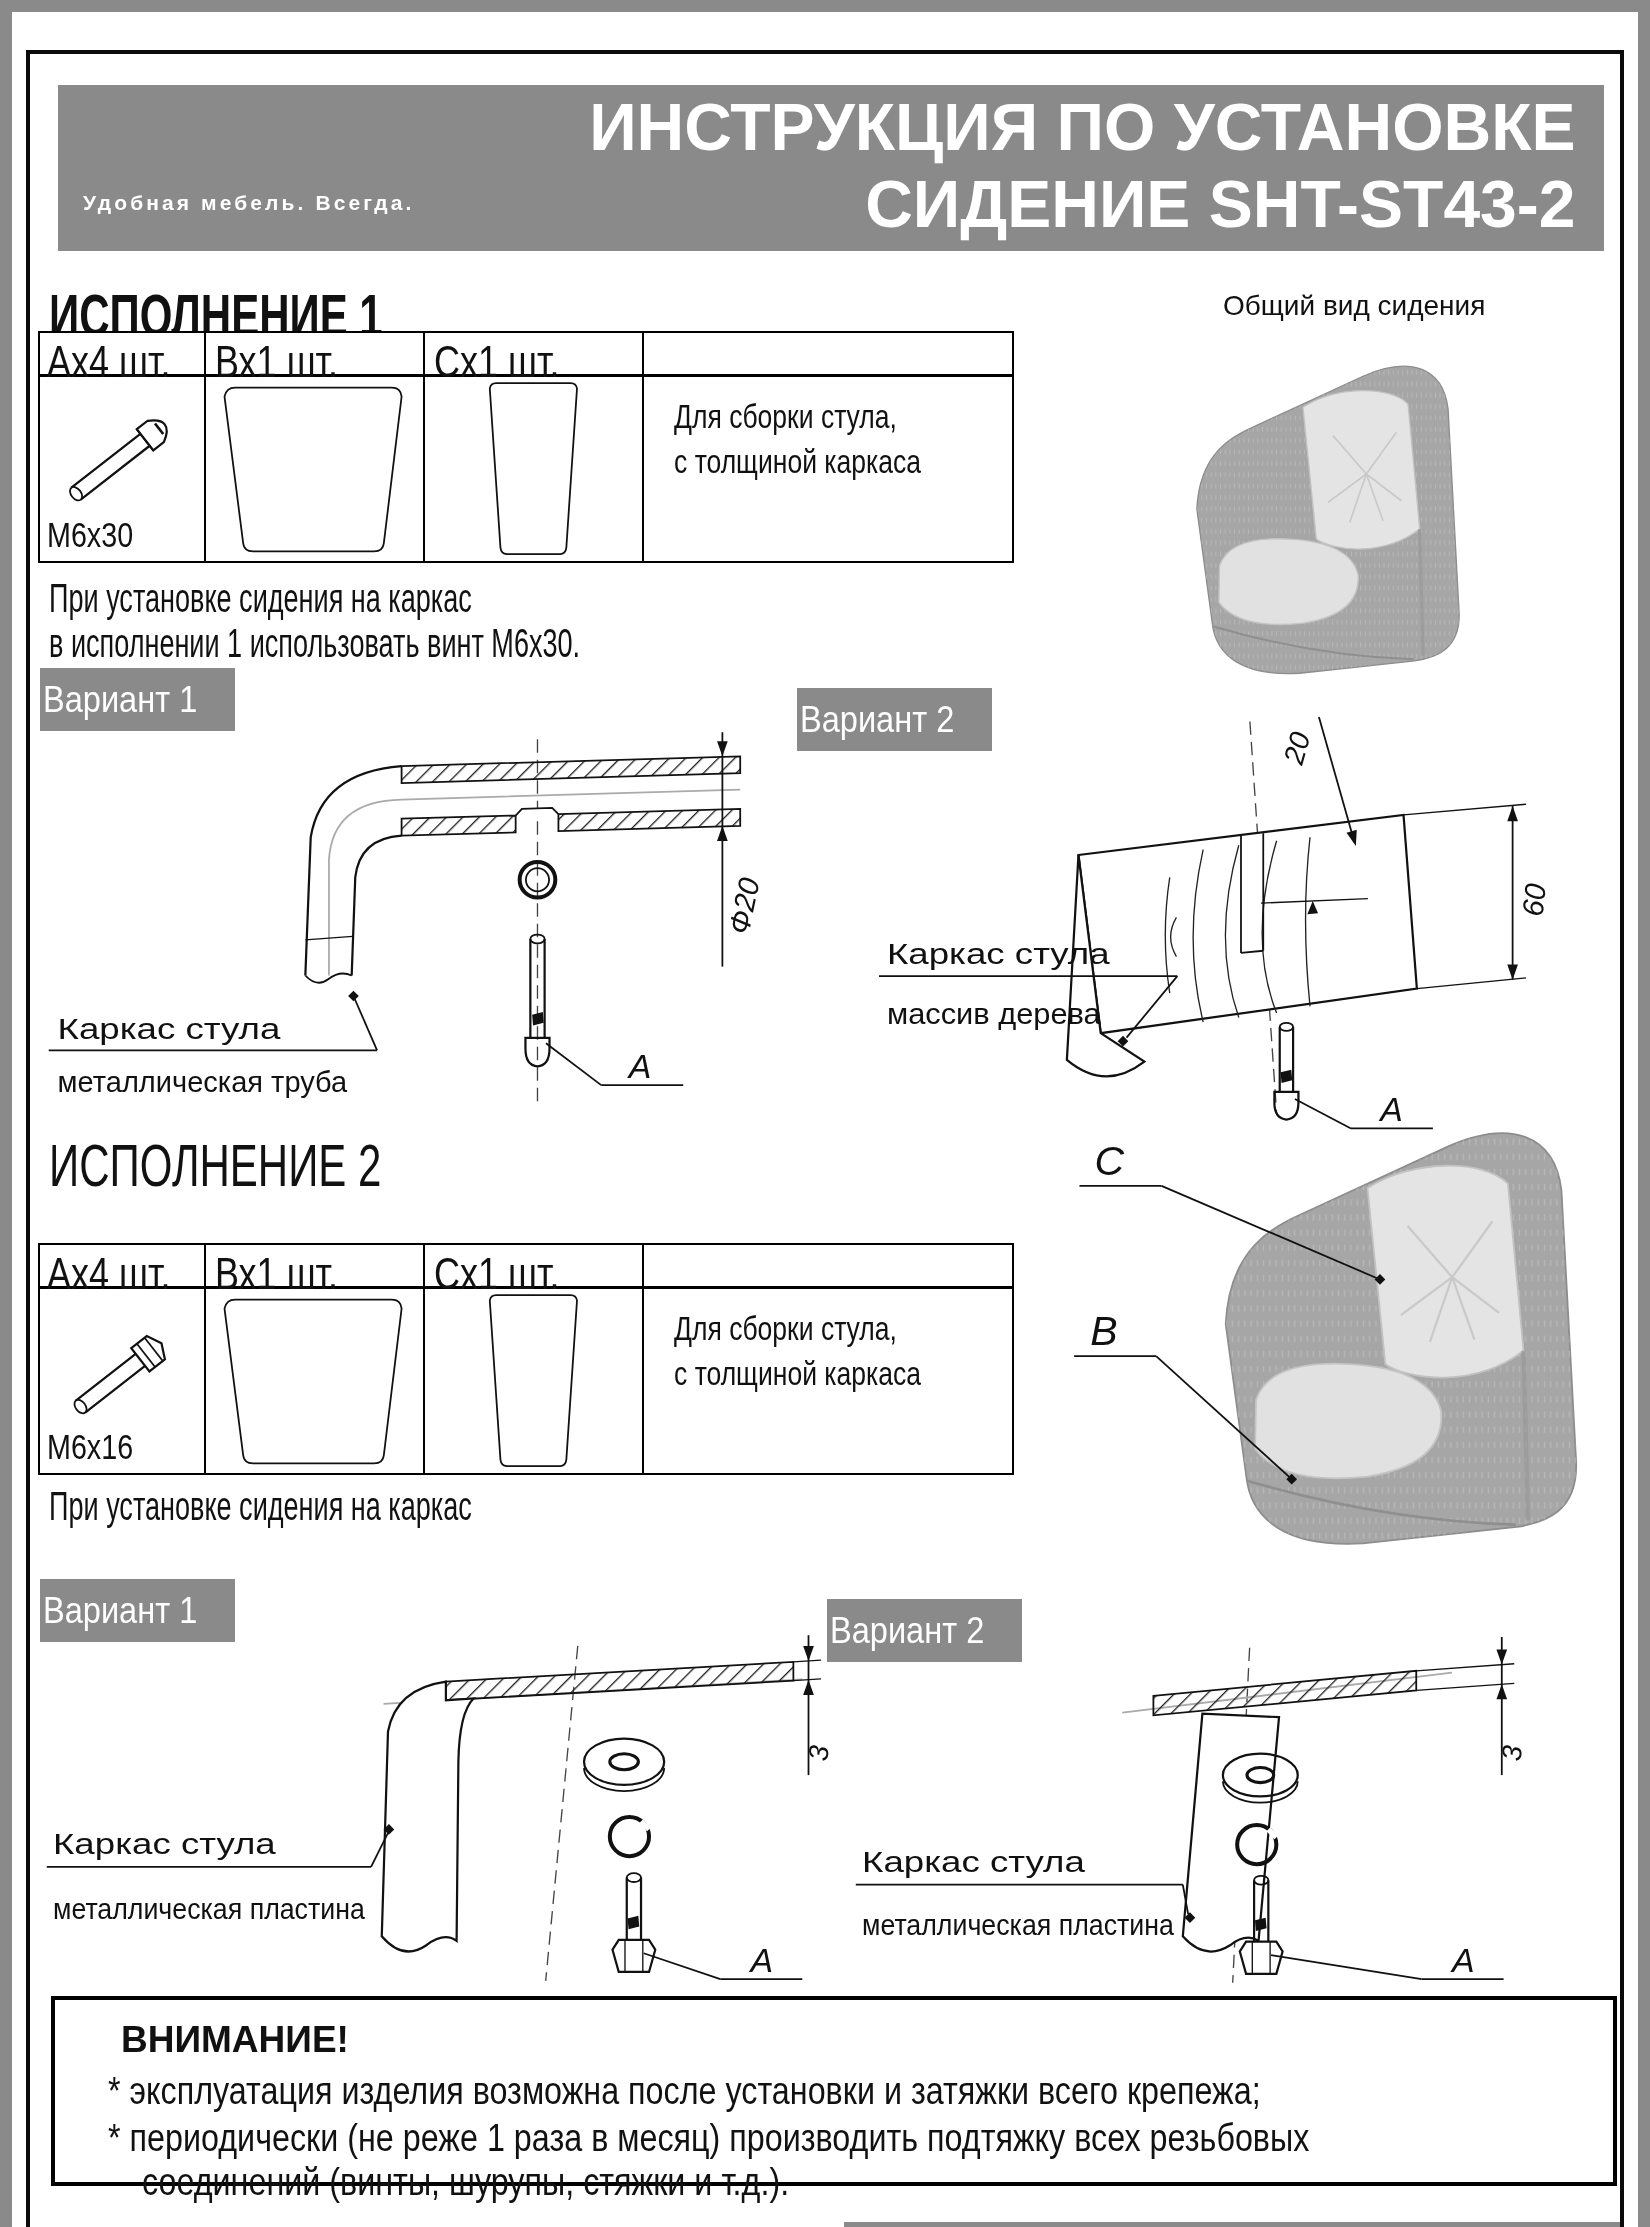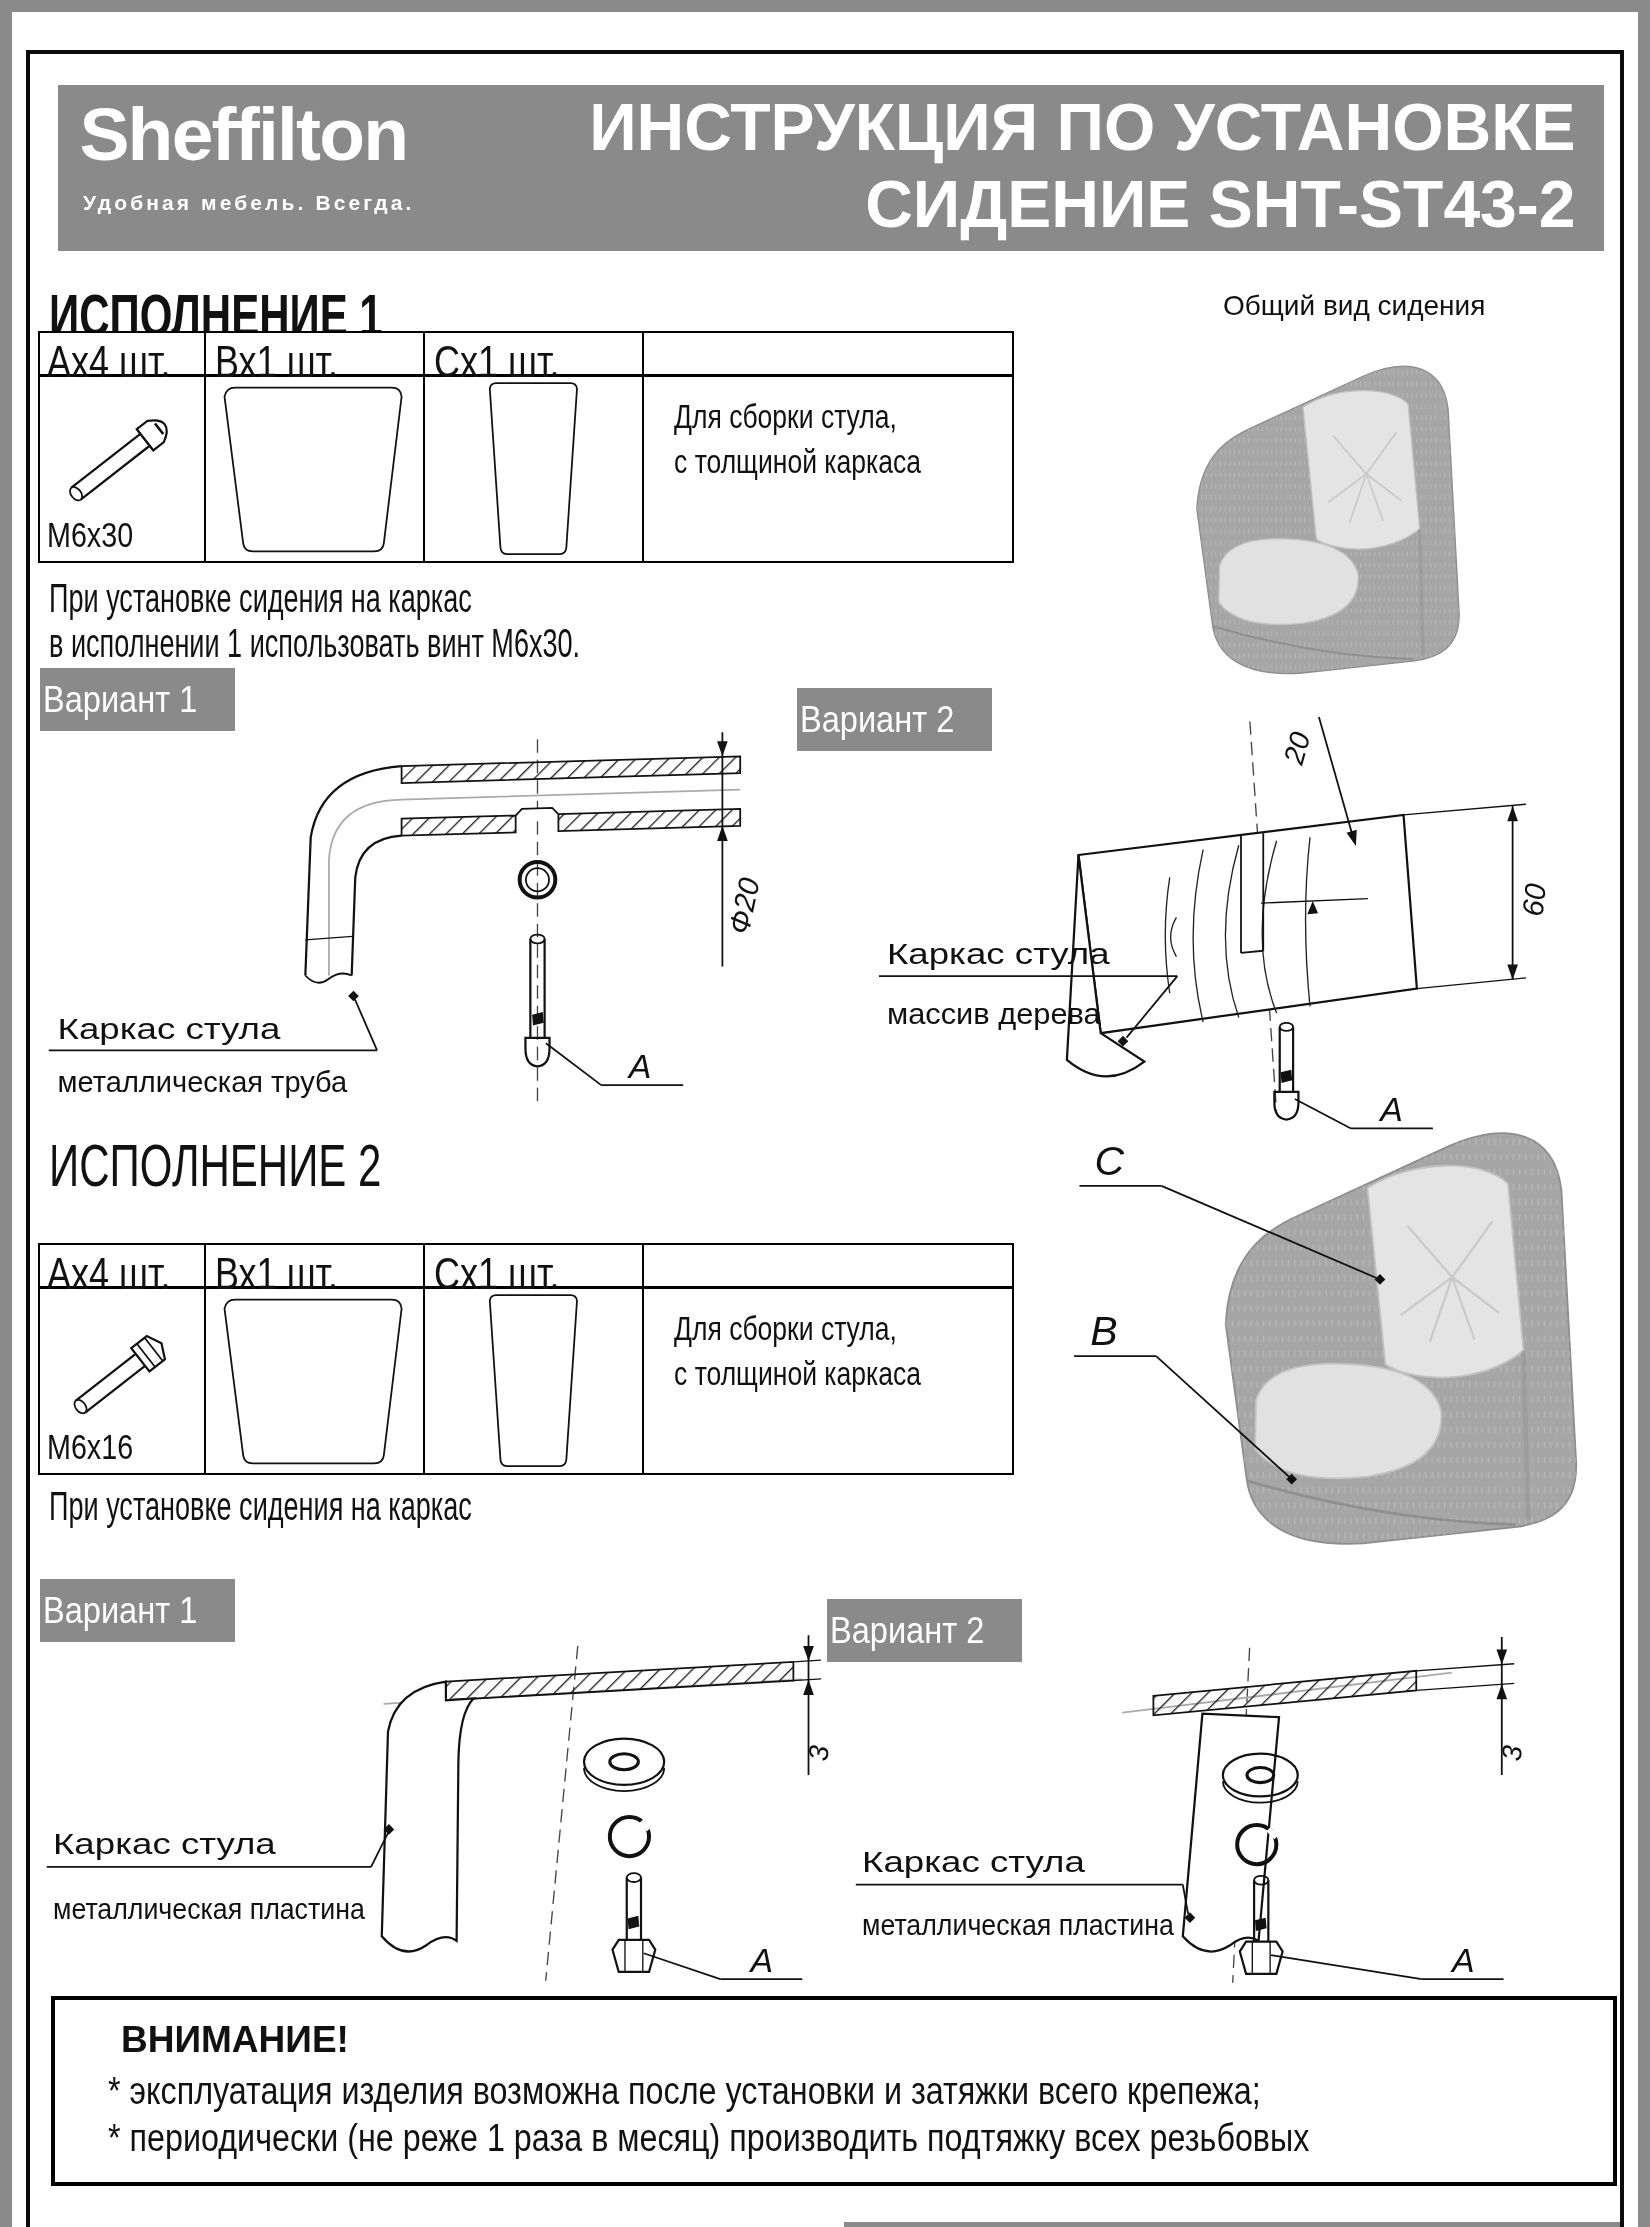--- a/index.html
+++ b/index.html
@@ -47,21 +47,20 @@
 </style>
 </head>
 <body>
 
 <div id="page">
 
   <div class="frame-gray"></div>
   <div class="frame-black"></div>
 
   <div class="hdr">
-    <div class="logo">Sheffilton</div>
     <div class="tagline">Удобная мебель. Всегда.</div>
     <div class="titles">
       <div class="t1">ИНСТРУКЦИЯ ПО УСТАНОВКЕ</div>
       <div class="t2">СИДЕНИЕ SHT-ST43-2</div>
     </div>
   </div>
 
   <div class="abs sec-h" style="left:49px;top:285px;font-weight:bold;"><span class="cx">ИСПОЛНЕНИЕ 1</span></div>
   <div class="abs gv-label" style="left:1223px;top:290px;">Общий вид сидения</div>
 
@@ -379,20 +378,21 @@
     <line x1="22" y1="576" x2="756" y2="576" stroke="#111" stroke-width="4"></line>
     <line x1="756" y1="576" x2="768" y2="642" stroke="#111" stroke-width="4"></line>
     <polygon points="772,638 784,650 772,662 760,650" fill="#111"></polygon>
     <text x="36" y="690" font-size="66" textLength="700" lengthAdjust="spacingAndGlyphs">металлическая пластина</text>
   </svg>
 
   <div class="warnbox">
     <div class="warn-title">ВНИМАНИЕ!</div>
     <div class="warn-line" style="left:53px;top:70px;"><span class="cx">* эксплуатация изделия возможна после установки и затяжки всего крепежа;</span></div>
     <div class="warn-line" style="left:53px;top:117px;"><span class="cx">* периодически (не реже 1 раза в месяц) производить подтяжку всех резьбовых</span></div>
+    <div class="warn-line" style="left:87px;top:161px;"><span class="cx">соединений (винты, шурупы, стяжки и т.д.).</span></div>
   </div>
 
   <div class="f-site">
       <span class="cx">www.sheffilton.com</span>
     </div>
 
 </div>
 
 
 </body></html>

